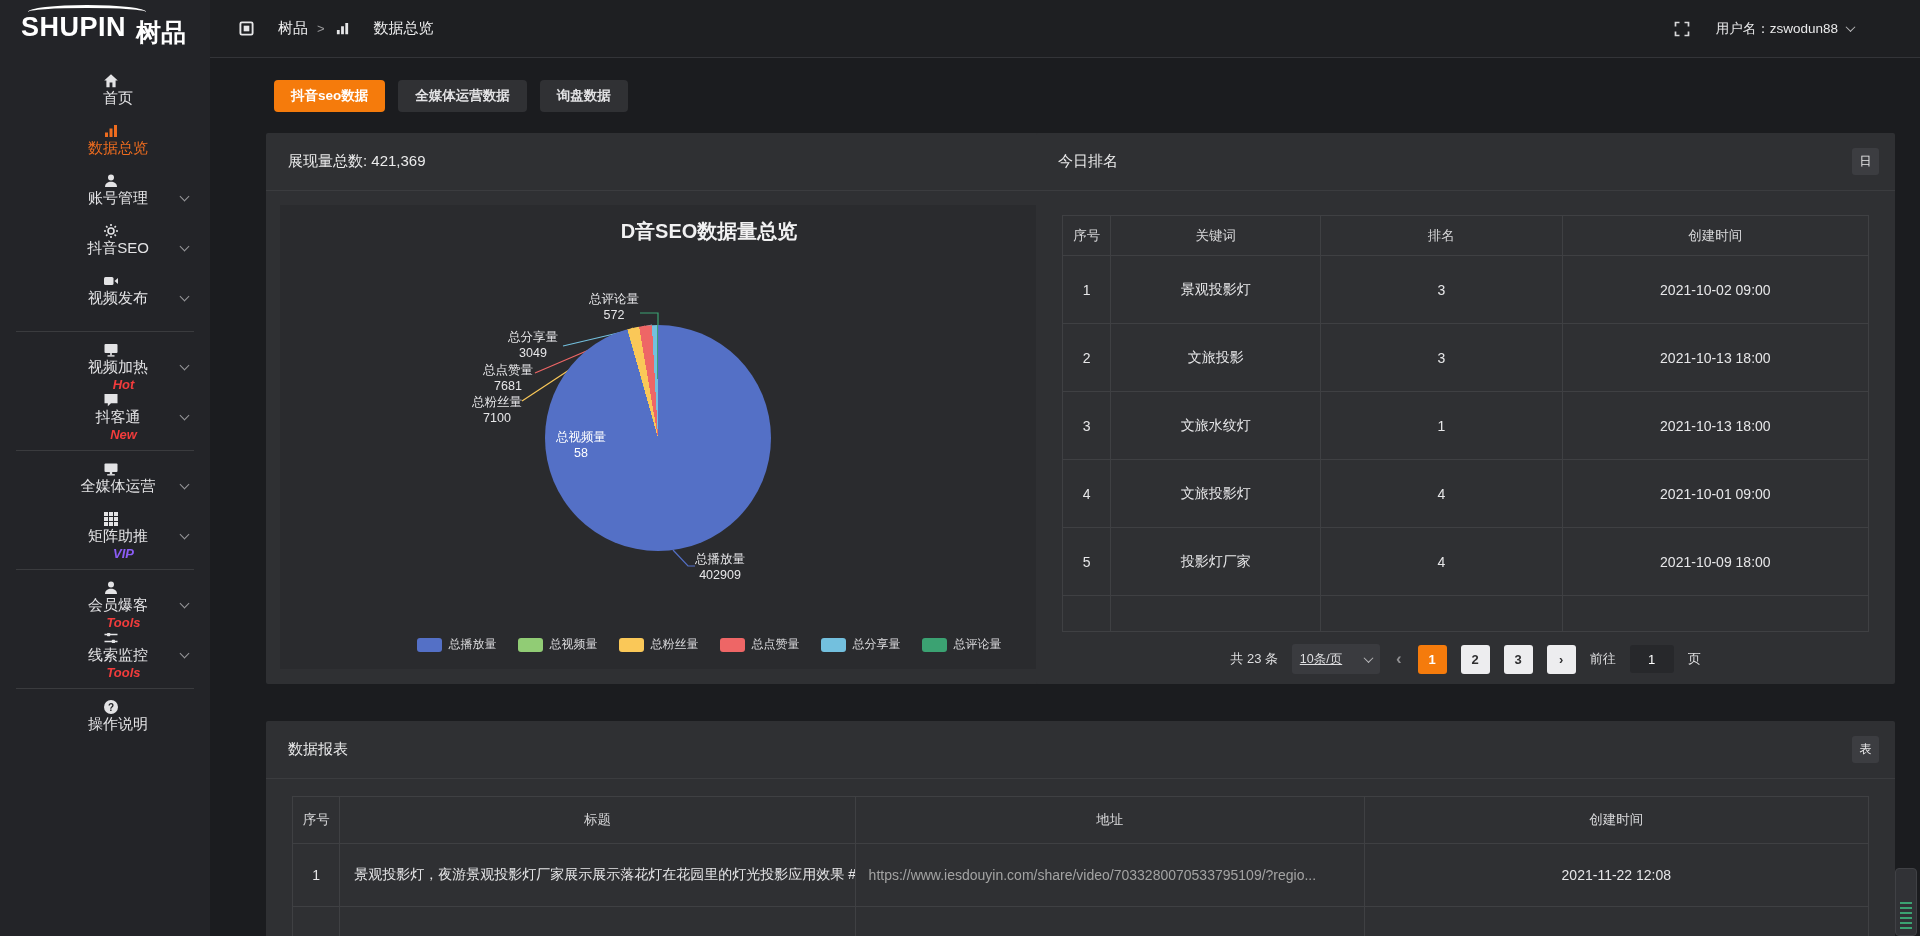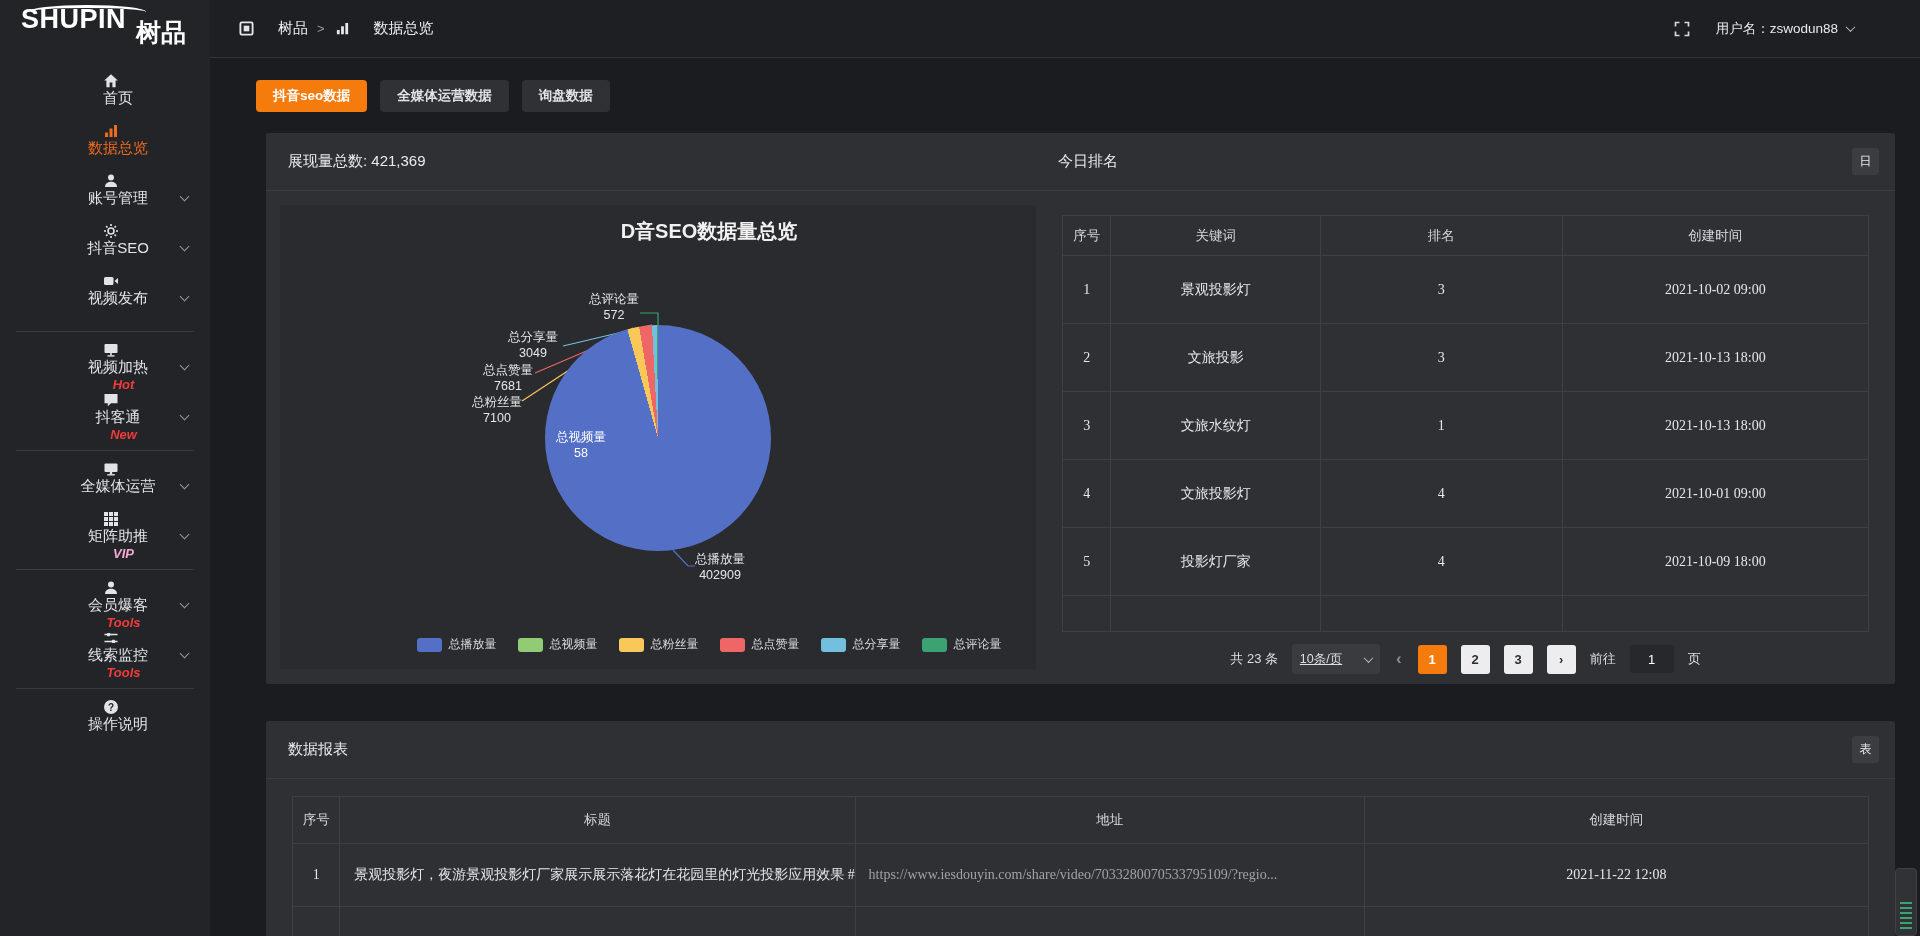--- a/index.html
+++ b/index.html
@@ -4,43 +4,43 @@
 <style>
   * { margin:0; padding:0; box-sizing:border-box; }
   html,body { width:1920px; height:936px; overflow:hidden; }
   body { background:#1b1c1f; font-family:"Liberation Sans","DejaVu Sans",sans-serif; color:#e6e6e8; position:relative; }
   svg { display:block; }
 
   
   .sidebar { position:absolute; left:0; top:0; width:210px; height:936px; background:#232428; z-index:3; }
   .logo { position:relative; height:58px; }
   .logo-arc { position:absolute; left:28px; top:5px; width:118px; height:14px; border-top:3px solid #ffffff; border-radius:50% 50% 0 0; }
-  .logo-en { position:absolute; left:21px; top:4px; font-size:27px; font-weight:bold; letter-spacing:.5px; color:#fff; }
+  .logo-en { position:absolute; left:21px; top:12px; font-size:27px; font-weight:bold; letter-spacing:.5px; color:#fff; }
   .logo-cn { position:absolute; left:136px; top:16px; font-size:25px; font-weight:bold; color:#fff; }
   .menu { padding-top:14px; }
   .s-item { position:relative; height:50px; display:flex; align-items:center; padding-left:26px; cursor:pointer; color:#e3e3e5;flex-direction:column; }
   .s-ico { width:17px; height:17px; margin-right:14px; display:flex; align-items:center; justify-content:center; flex:none; }
   .s-label { font-size:15px; white-space:nowrap; }
   .s-badge { margin-left:11px; font-size:13px; font-weight:bold; font-style:italic; }
-  .badge-red { color:#f23c3c; } .badge-vip { color:#f9a8d4;font-style:italic; }
+  .badge-red { color:#f23c3c; } .badge-vip { color:#8b5cf6;font-style:italic; }
   .s-chev { position:absolute; right:22px; top:21px; width:7px; height:7px; border-right:1.6px solid #97979a; border-bottom:1.6px solid #97979a; transform:rotate(45deg); }
   .s-item.active { color:#ee6c1f; }
   .s-div { height:1px; background:#3a3b3e; margin:9px 16px; }
 
   
   .topbar { position:absolute; left:210px; right:0; top:0; height:58px; background:#1e1f22; border-bottom:1px solid #333438; display:flex; align-items:center; z-index:2; }
   .crumbs { display:flex; align-items:center; margin-left:28px; gap:9px; font-size:15px; color:#ededee; }
   .crumb-sep { color:#9a9a9c; font-size:13px; }
   .top-right { margin-left:auto; margin-right:66px; display:flex; align-items:center; gap:26px; }
   .user-box { display:flex; align-items:center; gap:9px; font-size:13.5px; color:#e9e9ea; cursor:pointer; }
   .chev-down { width:7px; height:7px; border-right:1.6px solid #b9b9bb; border-bottom:1.6px solid #b9b9bb; transform:rotate(45deg) translate(-1px,-1px); }
 
   
   .main { position:absolute; left:210px; top:59px; right:0; bottom:0; background:#1b1c1f; }
-  .tabs { position:absolute; left:46px; top:21px; display:flex; gap:13px; }
+  .tabs { position:absolute; left:64px; top:21px; display:flex; gap:13px; }
   .tab { height:32px; padding:0 17px; border-radius:4px; background:#303134; color:#e3e3e5; font-size:13.5px; font-weight:bold; display:flex; align-items:center; cursor:pointer; }
   .tab.active { background:#f57b0c; color:#fff; }
 
   .panel { position:absolute; background:#2f3033; border-radius:2px; }
   #panel-impressions { left:56px; top:74px; width:886px; height:551px; }
   #panel-today { left:826px; top:74px; width:859px; height:551px; }
   #panel-report { left:56px; top:662px; width:1629px; height:400px; }
   .panel-head { height:58px; border-bottom:1px solid #3b3c3f; display:flex; align-items:center; padding:0 22px; font-size:15px; color:#ebebec; position:relative; }
   .corner-btn { position:absolute; right:16px; top:15px; width:27px; height:27px; background:#3c3d41; border-radius:3px; color:#e9e9ea; font-size:12px; display:flex; align-items:center; justify-content:center; cursor:pointer; }
 
@@ -56,21 +56,21 @@
   .co-fans    { left:177px; top:189px; width:80px; }
   .co-video   { left:261px; top:224px; width:80px; color:#fff; }
   .co-play    { left:395px; top:346px; width:90px; }
   .legend { position:absolute; left:0; bottom:16px; width:100%; display:flex; justify-content:center; align-items:center; gap:21px; }
   .lg-item { display:flex; align-items:center; gap:7px; font-size:12px; color:#dddddf; cursor:pointer; }
   .lg-swatch { width:25px; height:14px; border-radius:3px; }
 
   
   .t-wrap { margin:24px 26px 0; }
   table { width:100%; border-collapse:collapse; table-layout:fixed; }
-  th,td { border:1px solid #3f4043; font-weight:normal; text-align:center;font-family:Liberation Serif, serif; }
+  th,td { border:1px solid #3f4043; font-weight:normal; text-align:center; }
   th { height:40px; font-size:13.5px; color:#d7d7d9; }
   .today-table td { height:68px; font-size:14px; color:#e7e7e9; }
   .today-table .empty-row td { height:36px; }
   .report-wrap { margin:17px 26px 0; }
   .report-table th { height:47px; }
   .report-table td { height:63px; font-size:14px; }
   .report-table .empty-row td { height:60px; }
   .cell-title { text-align:left; padding:0 14px; white-space:nowrap; overflow:hidden; }
   .cell-url { text-align:left; padding:0 13px; color:#a3a3a3; white-space:nowrap; overflow:hidden; cursor:pointer; }
 

